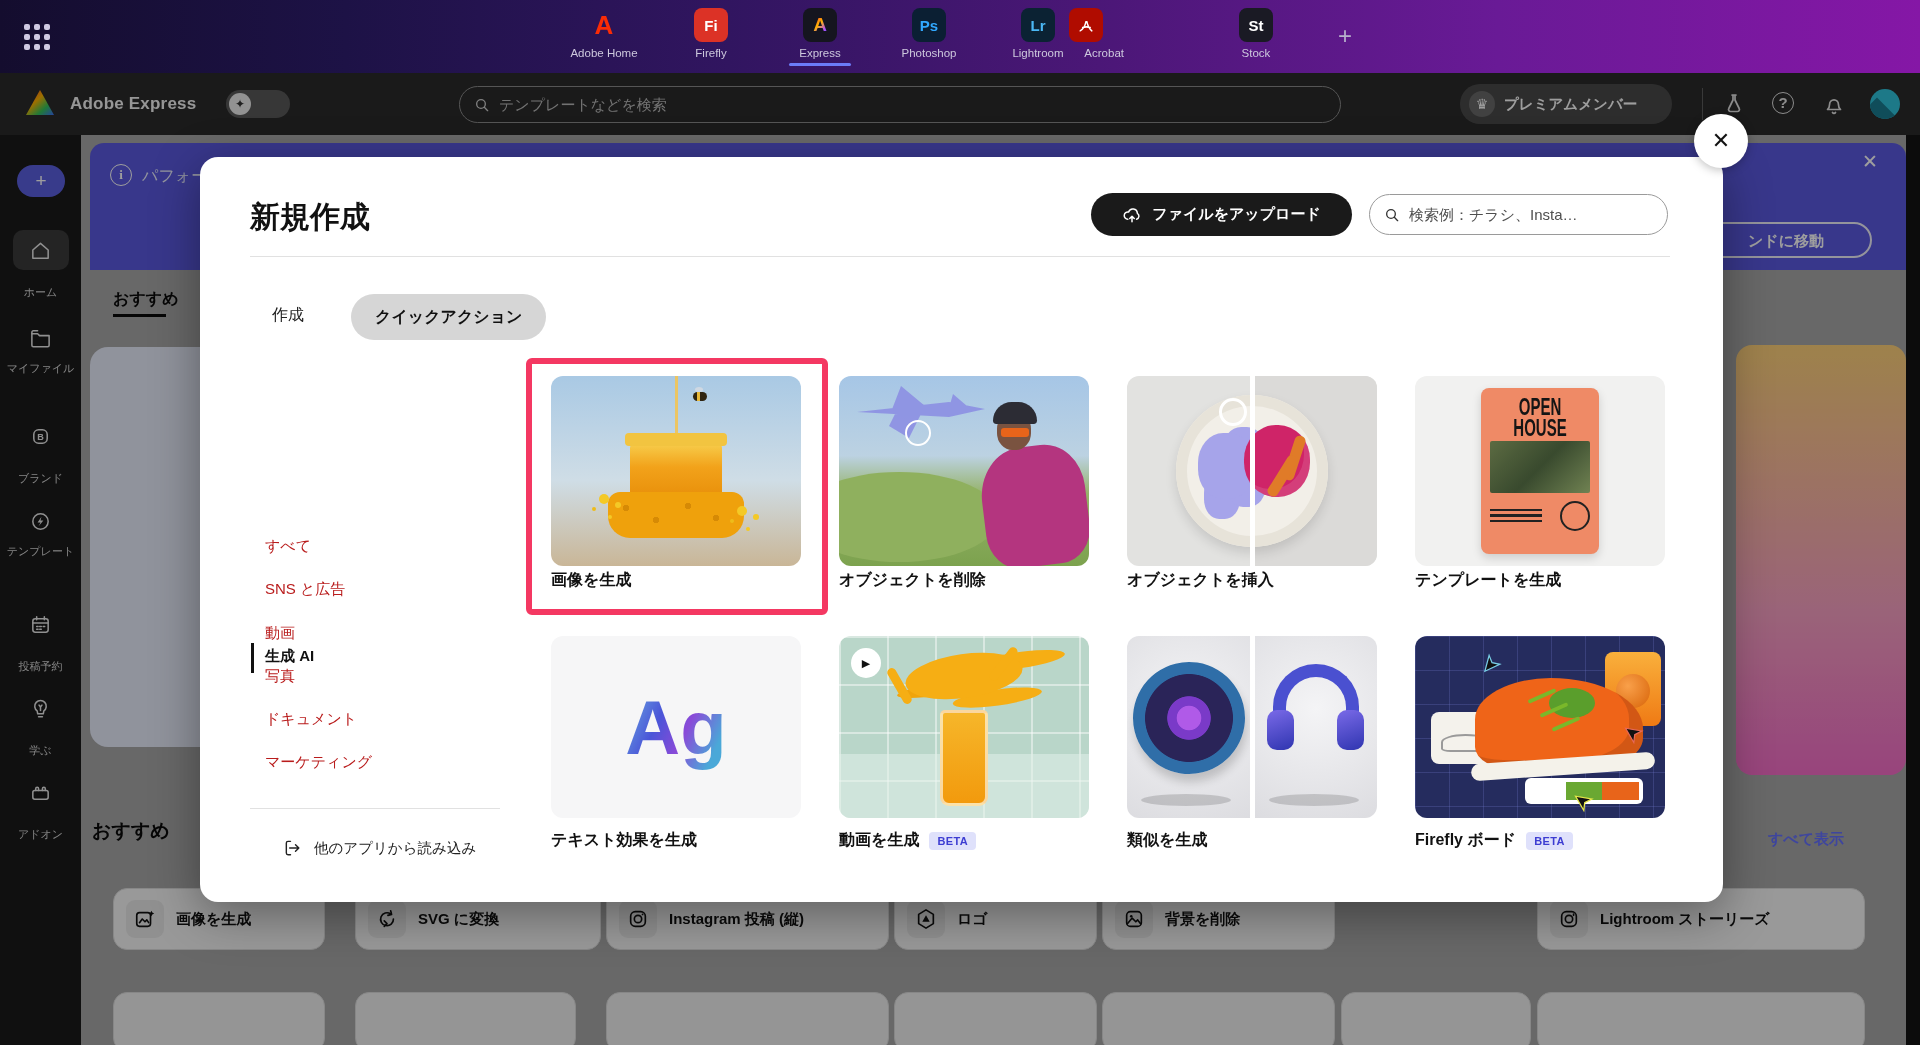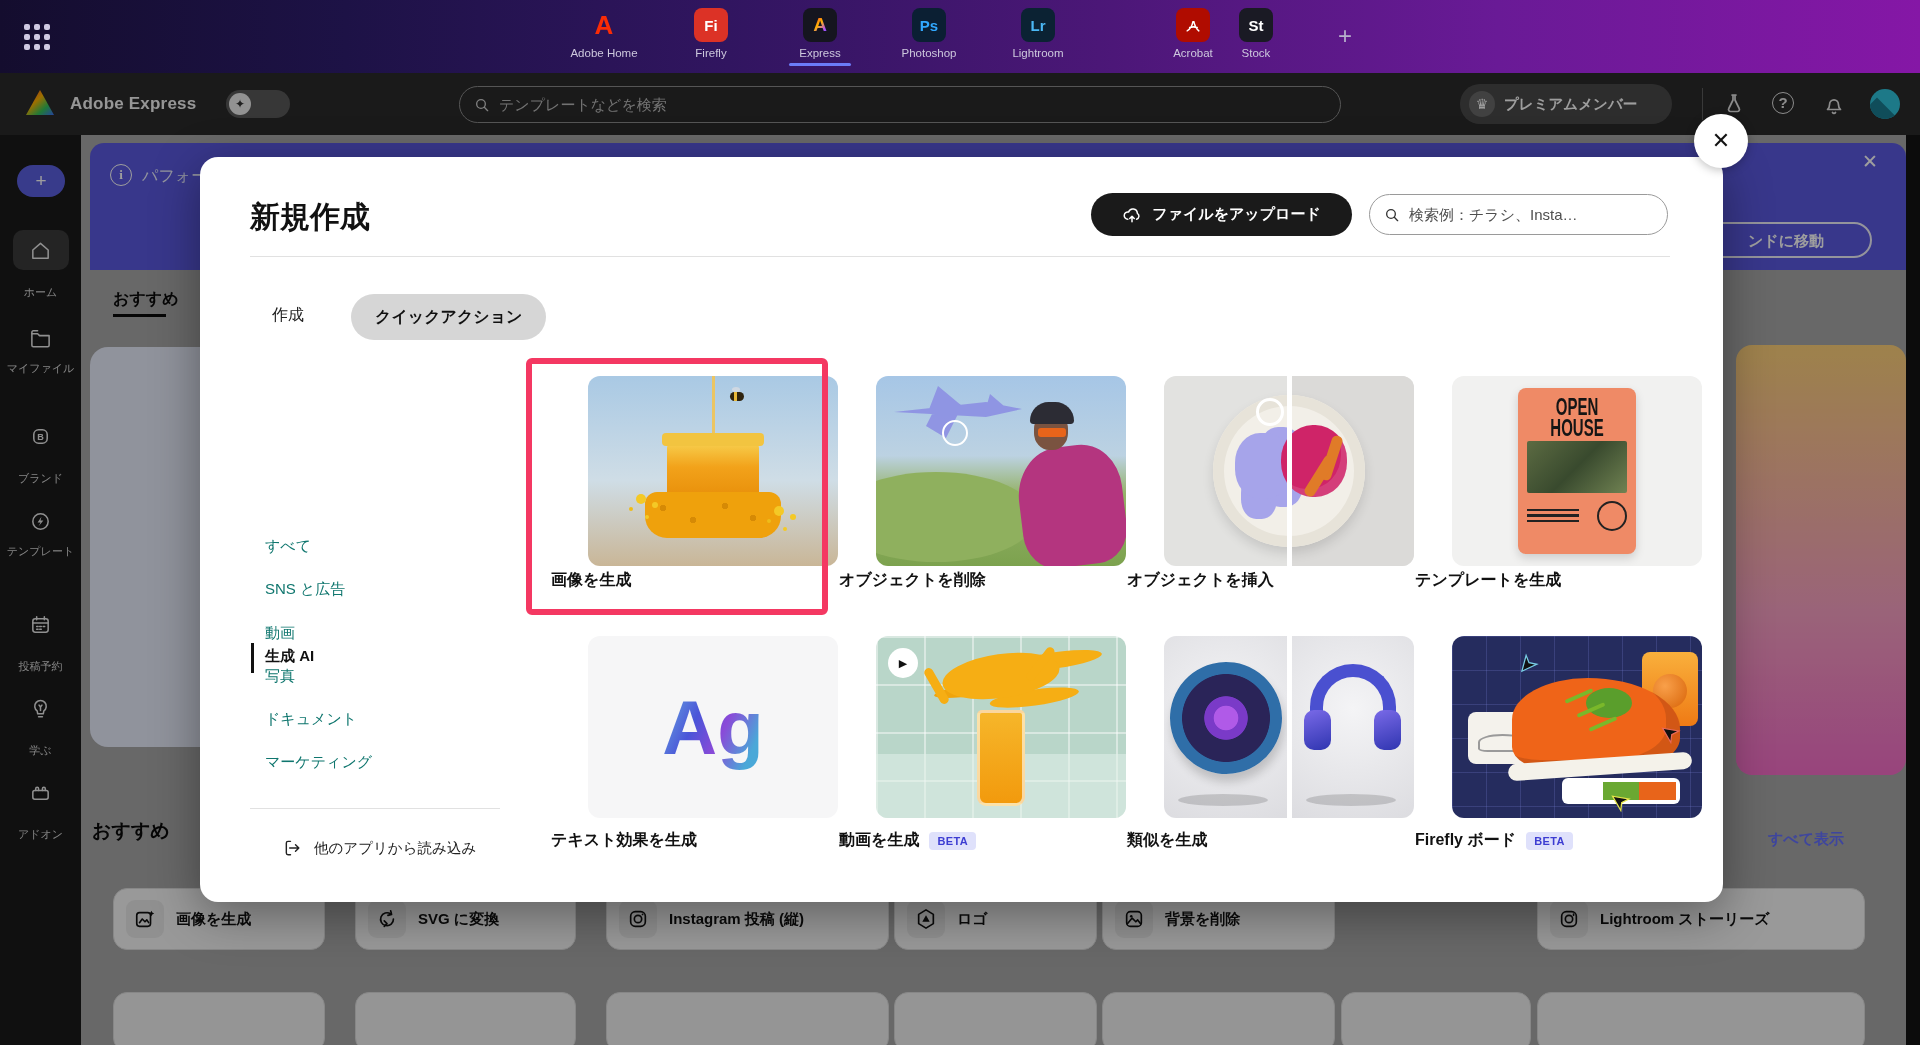--- a/index.html
+++ b/index.html
@@ -85,29 +85,29 @@
   #modal-title { left:50px; top:40px; font-size:30px; font-weight:800; color:#111; }
   #upload-btn { left:891px; top:36px; width:261px; height:43px; background:#1a1a1a; border-radius:22px; color:#fff; display:flex; align-items:center; justify-content:center; gap:10px; font-size:15px; font-weight:bold; }
   #upload-btn svg { width:20px; height:20px; stroke:#fff; fill:none; stroke-width:1.8; stroke-linecap:round; stroke-linejoin:round; }
   #modal-search { left:1169px; top:37px; width:299px; height:41px; border:1.5px solid #9a9a9a; border-radius:21px; display:flex; align-items:center; gap:9px; padding:0 14px; background:#fff;justify-content:center; }
   #modal-search svg { stroke:#333; }
   #modal-search input { flex:1; border:none; outline:none; font-size:15px; color:#333; font-family:inherit; min-width:0; }
   #modal-search input::placeholder { color:#4f4f4f; }
   #modal-divider { left:50px; top:99px; width:1420px; height:1px; background:#e1e1e1; }
   #tab-create { left:72px; top:148px; font-size:16px; color:#222; }
   #tab-quick { left:151px; top:137px; height:46px; padding:0 24px; background:#d6d6d6; border-radius:23px; font-size:16px; font-weight:bold; color:#111; line-height:46px; }
-  .cat { left:65px; font-size:15px; color:#0f766e; white-space:nowrap; }
+  .cat { left:65px; font-size:15px; color:#b91c1c; white-space:nowrap; }
   .cat.active { font-weight:bold; color:#111; }
   #cat-bar { left:51px; top:486px; width:3px; height:30px; background:#111; }
   #modal-divider2 { left:50px; top:651px; width:250px; height:1px; background:#e1e1e1; }
   #import-link { left:83px; top:681px; display:flex; align-items:center; gap:11px; font-size:14.5px; color:#222; }
   #import-link svg { width:20px; height:20px; stroke:#222; fill:none; stroke-width:1.7; stroke-linecap:round; stroke-linejoin:round; }
 
   
-  .card-img { width:250px; border-radius:12px; overflow:hidden; position:absolute;margin-left:37px; }
+  .card-img { width:250px; border-radius:12px; overflow:hidden; position:absolute; }
   .row1 .card-img { height:190px; top:219px; }
   .row2 .card-img { height:182px; top:479px; }
   .card-label { position:absolute; font-size:16px; font-weight:bold; color:#111; display:flex; align-items:center; gap:10px; white-space:nowrap; }
   .row1 .card-label { top:413px; }
   .row2 .card-label { top:673px; }
   .c1 { left:351px; } .c2 { left:639px; } .c3 { left:927px; } .c4 { left:1215px; }
   .beta { background:#dfe1fb; color:#3d3dd2; font-size:11px; font-weight:bold; padding:3px 8px; border-radius:4px; letter-spacing:.4px; }
   #highlight-box { left:326px; top:201px; width:302px; height:257px; border:6px solid #f43862; border-radius:6px; z-index:5; pointer-events:none; }
 
   
@@ -204,21 +204,21 @@
   <div class="qa-card abs" style="left:113px;width:212px;">
     <span class="qa-tile">
         <svg viewBox="0 0 24 24">
           <rect x="3" y="5" width="15" height="15" rx="3"></rect>
           <path d="M19 3l1 2 2 1-2 1-1 2-1-2-2-1 2-1z" fill="#111" stroke="none"></path>
           <path d="M6 16l3-4 3 3 2-2 2 3"></path>
         </svg>
       </span>
     <span class="qa-label">画像を生成</span>
   </div>
-  <div class="qa-card abs" style="left:355px;width:221px;">
+  <div class="qa-card abs" style="left:355px;width:246px;">
     <span class="qa-tile">
         <svg viewBox="0 0 24 24">
           <path d="M19 12a7 7 0 1 1-3-5.5"></path>
           <path d="M16 3l1 4-4 1"></path>
           <path d="M9 14l3 3-3 3"></path>
         </svg>
       </span>
     <span class="qa-label">SVG に変換</span>
   </div>
   <div class="qa-card abs" style="left:606px;width:283px;">
@@ -412,21 +412,21 @@
       <div id="express-underline"></div>
     </div>
     <div class="app-item abs" style="left:891px;">
       <div class="app-tile tile-ps">Ps</div>
       <div class="app-label">Photoshop</div>
     </div>
     <div class="app-item abs" style="left:1000px;">
       <div class="app-tile tile-lr">Lr</div>
       <div class="app-label">Lightroom</div>
     </div>
-    <div class="app-item abs" style="left:1155px;">
+    <div class="app-item abs" style="left:1048px;text-align:right;">
       <div class="app-tile tile-ac">
         <svg viewBox="0 0 24 24" style="width:20px;height:20px;">
             <path d="M5 19c3-1.5 6-6.5 7-11h1c1 4.5 4 9.5 6 11M8 15c3-1 6-1 9 0" fill="none" stroke="#fff" stroke-width="1.8" stroke-linecap="round"></path>
           </svg>
       </div>
       <div class="app-label">Acrobat</div>
     </div>
     <div class="app-item abs" style="left:1218px;">
       <div class="app-tile tile-st">St</div>
       <div class="app-label">Stock</div>

